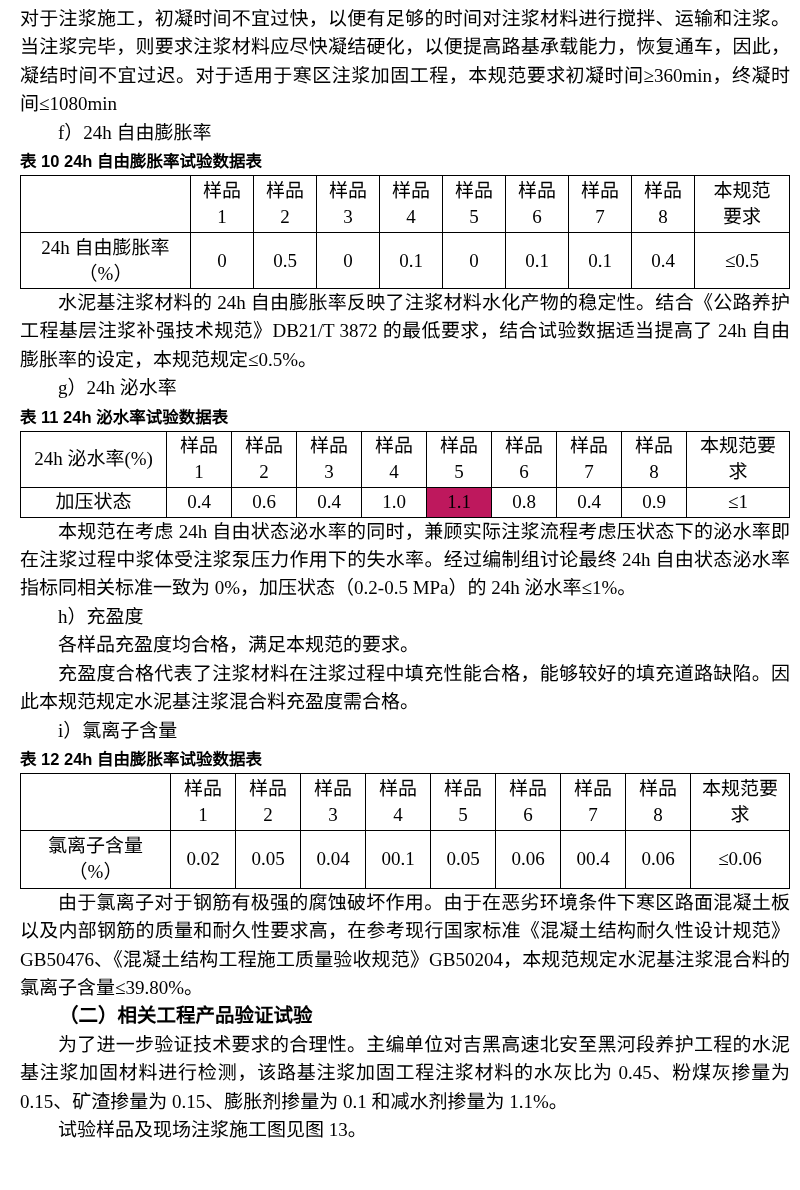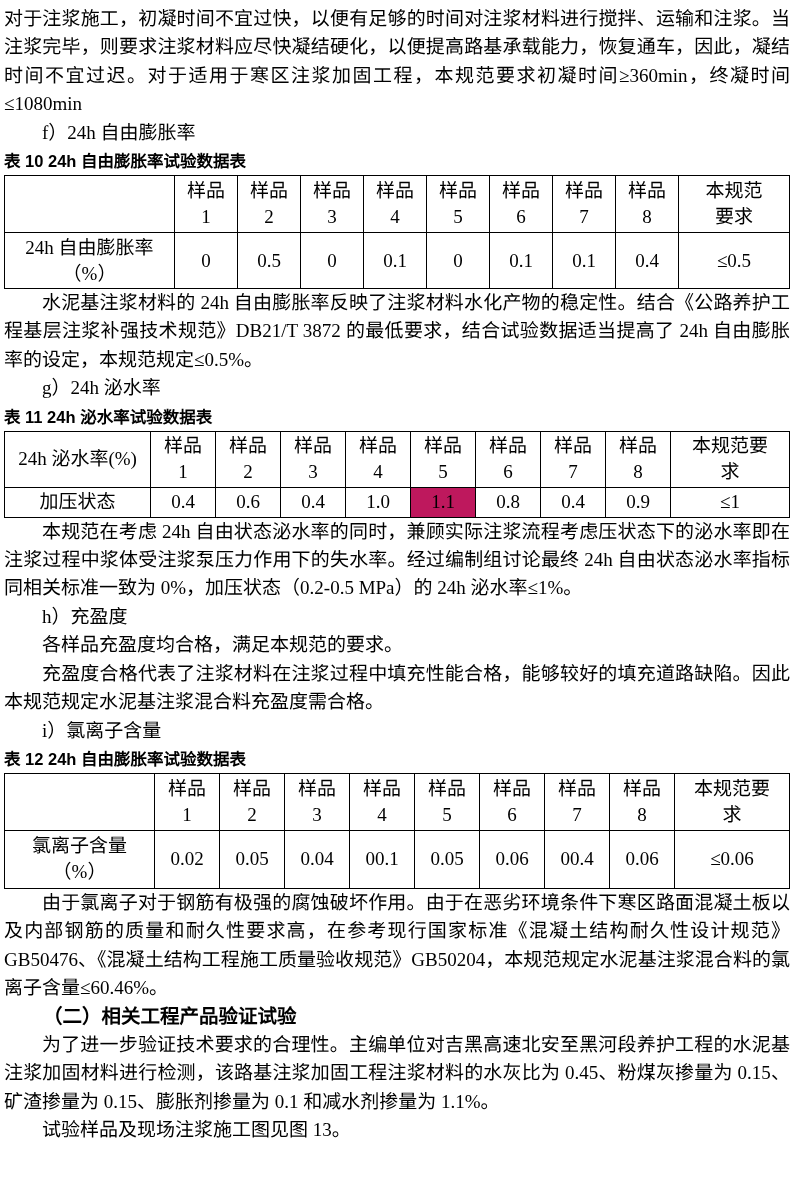--- a/index.html
+++ b/index.html
@@ -9,39 +9,39 @@
     color: #000000;
   }
   body {
     height: 1190px;
     overflow: hidden;
     font-family: "Liberation Serif", "DejaVu Serif", serif;
   }
   .page {
     width: 800px;
     height: 1190px;
-    padding: 5px 10px 0 4px;
+    padding: 5px 10px 0 20px;
   }
   .para {
     font-size: 19px;
     line-height: 28.4px;
     text-align: justify;
     letter-spacing: 0;
   }
   .indent { text-indent: 2em; }
   .caption {
     font-family: "Liberation Sans", "DejaVu Sans", sans-serif;
     font-weight: bold;
     font-size: 16.5px;
     line-height: 22px;
     text-align: left;
     margin: 3px 0 3px 0;
   }
   .section-heading {
-    font-family: Liberation Serif, serif;
+    font-family: Liberation Mono, monospace;
     font-weight: bold;
     font-size: 19.5px;
     line-height: 28.4px;
     text-indent: 2em;
     text-align: justify;
   }
   table {
     width: 100%;
     border-collapse: collapse;
     table-layout: fixed;
@@ -245,21 +245,21 @@
         <td>00.1</td>
         <td>0.05</td>
         <td>0.06</td>
         <td>00.4</td>
         <td>0.06</td>
         <td>≤0.06</td>
       </tr>
     </tbody>
   </table>
 
-  <p class="para indent">由于氯离子对于钢筋有极强的腐蚀破坏作用。由于在恶劣环境条件下寒区路面混凝土板以及内部钢筋的质量和耐久性要求高，在参考现行国家标准《混凝土结构耐久性设计规范》GB50476、《混凝土结构工程施工质量验收规范》GB50204，本规范规定水泥基注浆混合料的氯离子含量≤60.46%。</p>
+  <p class="para indent">由于氯离子对于钢筋有极强的腐蚀破坏作用。由于在恶劣环境条件下寒区路面混凝土板以及内部钢筋的质量和耐久性要求高，在参考现行国家标准《混凝土结构耐久性设计规范》GB50476、《混凝土结构工程施工质量验收规范》GB50204，本规范规定水泥基注浆混合料的氯离子含量≤39.80%。</p>
 
   <p class="section-heading">（二）相关工程产品验证试验</p>
 
   <p class="para indent">为了进一步验证技术要求的合理性。主编单位对吉黑高速北安至黑河段养护工程的水泥基注浆加固材料进行检测，该路基注浆加固工程注浆材料的水灰比为 0.45、粉煤灰掺量为 0.15、矿渣掺量为 0.15、膨胀剂掺量为 0.1 和减水剂掺量为 1.1%。</p>
 
   <p class="para indent">试验样品及现场注浆施工图见图 13。</p>
 
 </div>
 
 </body></html>

